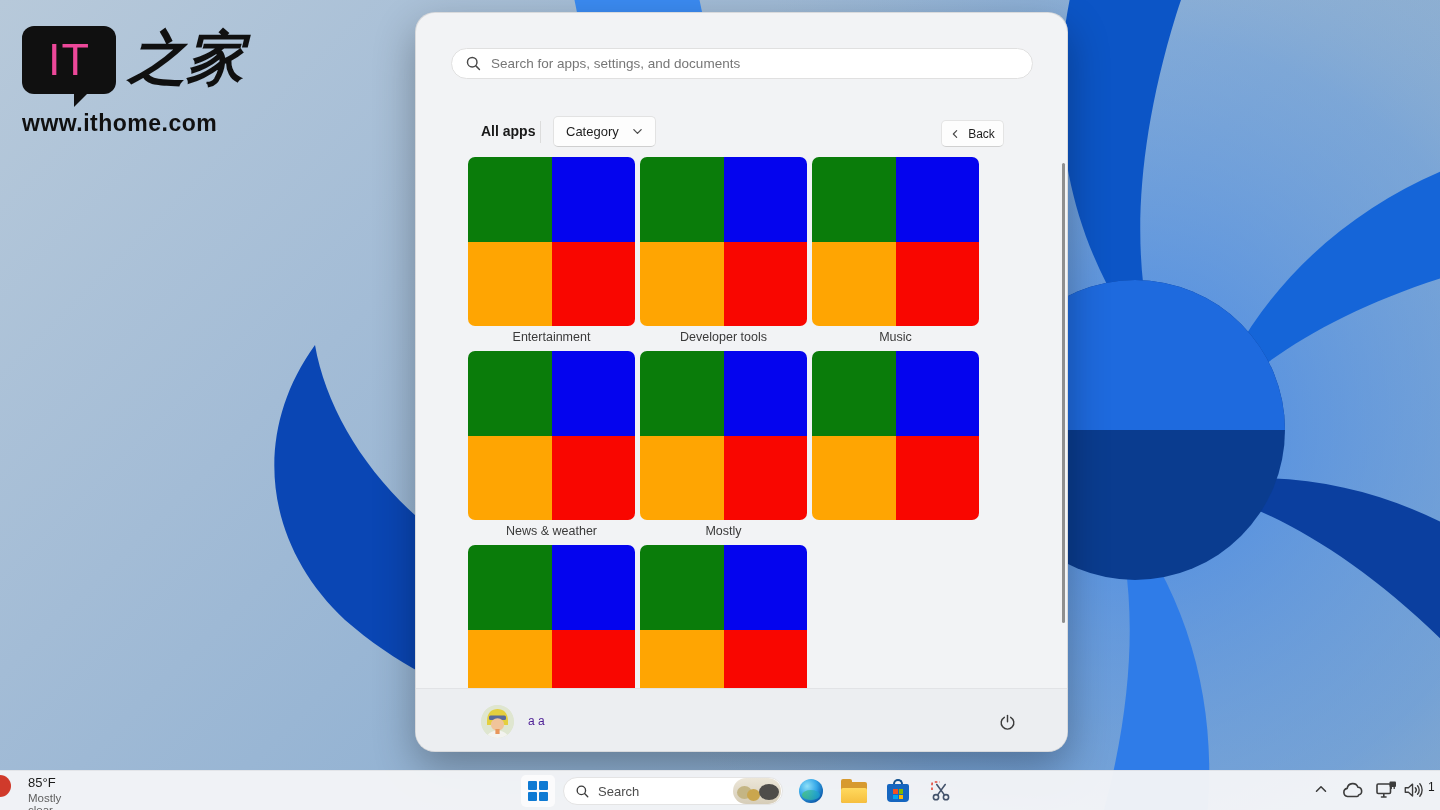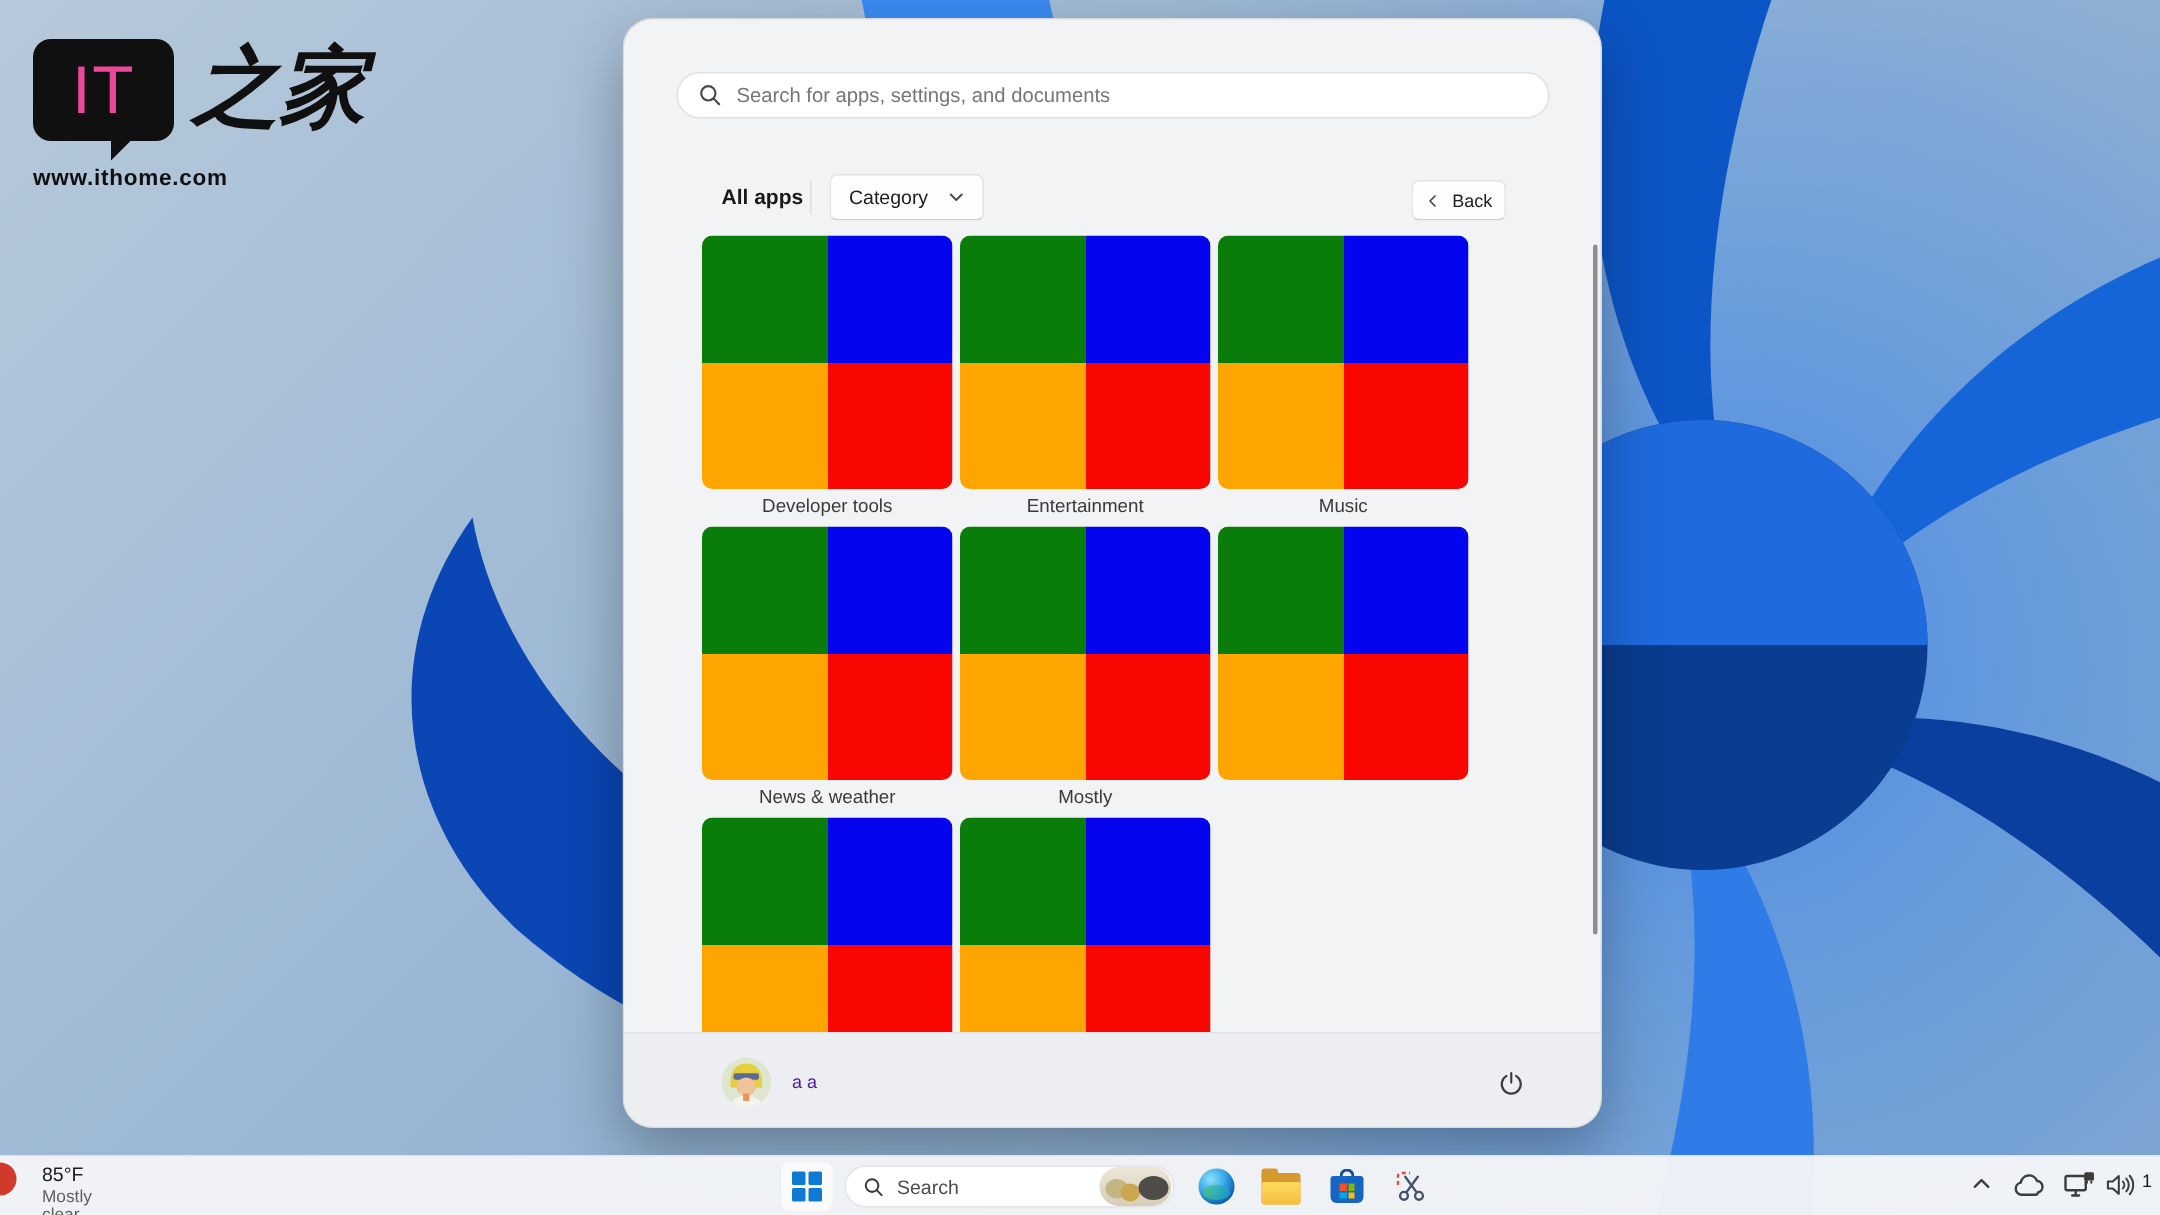--- a/index.html
+++ b/index.html
@@ -12,21 +12,21 @@
   
   .watermark { position:absolute; left:22px; top:26px; z-index:3; color:#101010; }
   .wm-row { display:flex; align-items:flex-start; }
   .wm-logo { position:relative; width:94px; height:68px; background:#101010; border-radius:12px;
              display:flex; align-items:center; justify-content:center; }
   .wm-logo span { color:#ec4899; font-size:45px; font-weight:normal; letter-spacing:1px; }
   .wm-tail { position:absolute; left:52px; bottom:-13px; width:0; height:0;
              border-top:15px solid #101010; border-right:15px solid transparent; }
   .wm-cjk { font-family:"DejaVu Serif", serif; font-weight:bold; font-style:italic;
             font-size:58px; line-height:64px; margin-left:12px; }
-  .wm-url { margin-top:16px; font-size:15px; font-weight:bold; letter-spacing:0.5px; }
+  .wm-url { margin-top:16px; font-size:23px; font-weight:bold; letter-spacing:0.5px; }
 
   
   .start-menu { position:absolute; left:415px; top:12px; width:653px; height:740px; z-index:2;
                 background:#f2f3f5; border:1px solid rgba(0,0,0,0.10); border-radius:20px;
                 box-shadow:0 16px 42px rgba(0,0,0,0.30); overflow:hidden; }
   .menu-search { position:absolute; left:35px; top:35px; width:582px; height:31px;
                  background:#ffffff; border:1px solid #e0e0e0; border-radius:17px;
                  display:flex; align-items:center; padding-left:13px; }
   .menu-search svg { flex:0 0 auto; }
   .menu-search input { border:none; outline:none; background:transparent; margin-left:9px;
@@ -185,30 +185,30 @@
   </div>
 
   <div class="cat-grid">
     <div class="cat-cell">
       <div class="tile">
           <div class="sq tl"></div>
           <div class="sq tr"></div>
           <div class="sq bl"></div>
           <div class="sq br"></div>
         </div>
+      <div class="tlabel">Entertainment</div>
+    </div>
+    <div class="cat-cell">
+      <div class="tile">
+          <div class="sq tl"></div>
+          <div class="sq tr"></div>
+          <div class="sq bl"></div>
+          <div class="sq br"></div>
+        </div>
       <div class="tlabel">Developer tools</div>
-    </div>
-    <div class="cat-cell">
-      <div class="tile">
-          <div class="sq tl"></div>
-          <div class="sq tr"></div>
-          <div class="sq bl"></div>
-          <div class="sq br"></div>
-        </div>
-      <div class="tlabel">Entertainment</div>
     </div>
     <div class="cat-cell">
       <div class="tile">
           <div class="sq tl"></div>
           <div class="sq tr"></div>
           <div class="sq bl"></div>
           <div class="sq br"></div>
         </div>
       <div class="tlabel">Music</div>
     </div>

